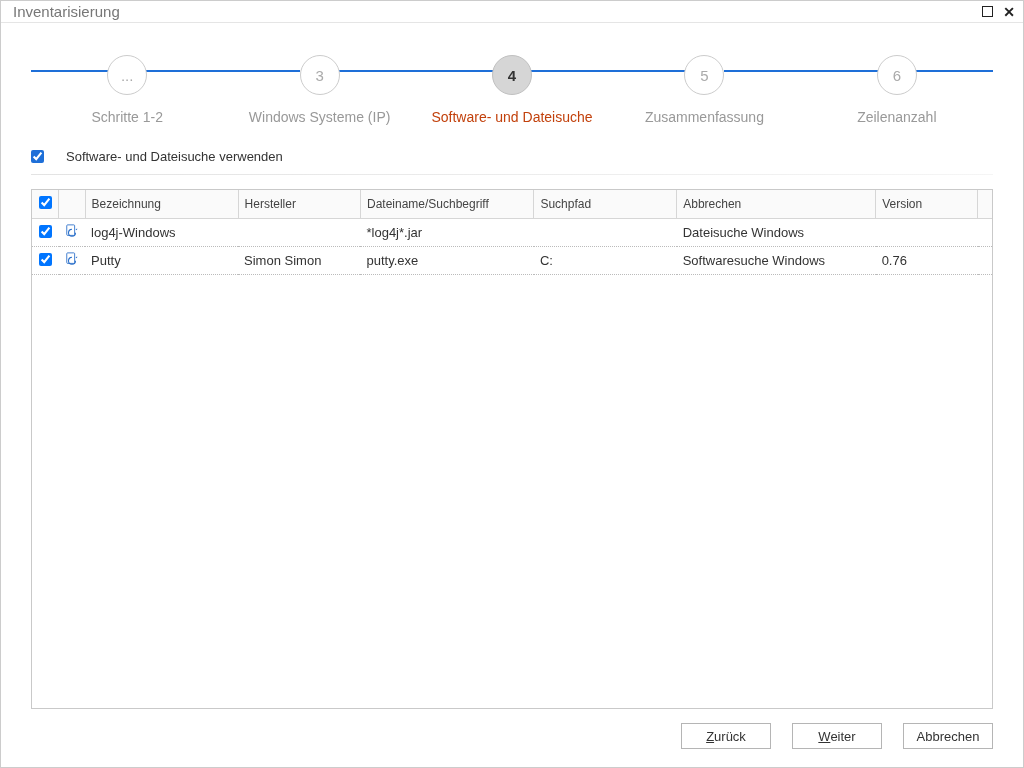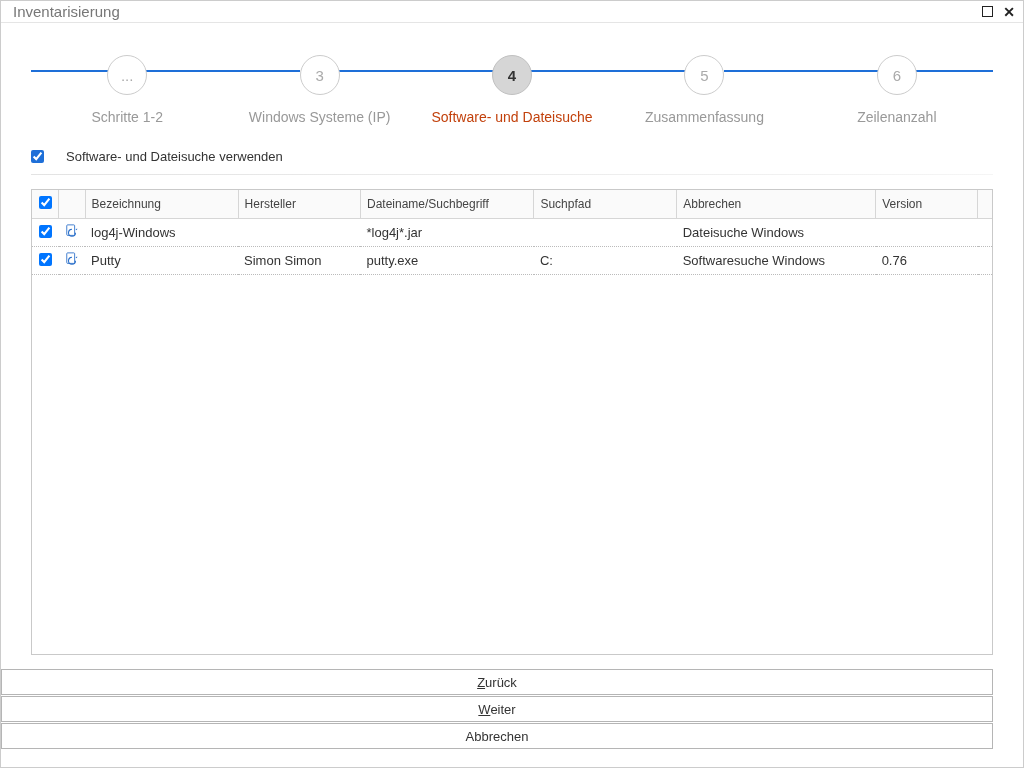--- a/index.html
+++ b/index.html
@@ -73,21 +73,21 @@
 .col-icon { width: 26px; text-align:center; }
 .col-name { width: 150px; }
 .col-manu { width: 120px; }
 .col-file { width: 170px; }
 .col-path { width: 140px; }
 .col-cat { width: 195px; }
 .col-ver { width: 100px; }
 .col-last { width: 14px; }
 .grid-body-filler { flex:1; }
 .grid-footer { border-top:1px solid #d6d6d6; padding:7px 8px; font-size:12px; color:#555; }
-.buttons { display:flex; justify-content:flex-end; gap:1px; padding: 14px 30px 18px 0; flex-direction: column; }
+.buttons { display:flex; justify-content:flex-end; gap:21px; padding: 14px 30px 18px 0; }
 .btn {
   min-width: 90px; height: 26px;
   border: 1px solid #b5b5b5; background:#fff;
   font-size: 13px; color:#333; cursor:pointer;
   display:flex; align-items:center; justify-content:center;
 }
 .underline-first::first-letter { text-decoration: underline; }
 .row-icon {
   width:14px; height:14px; display:inline-block; position:relative;
 }

